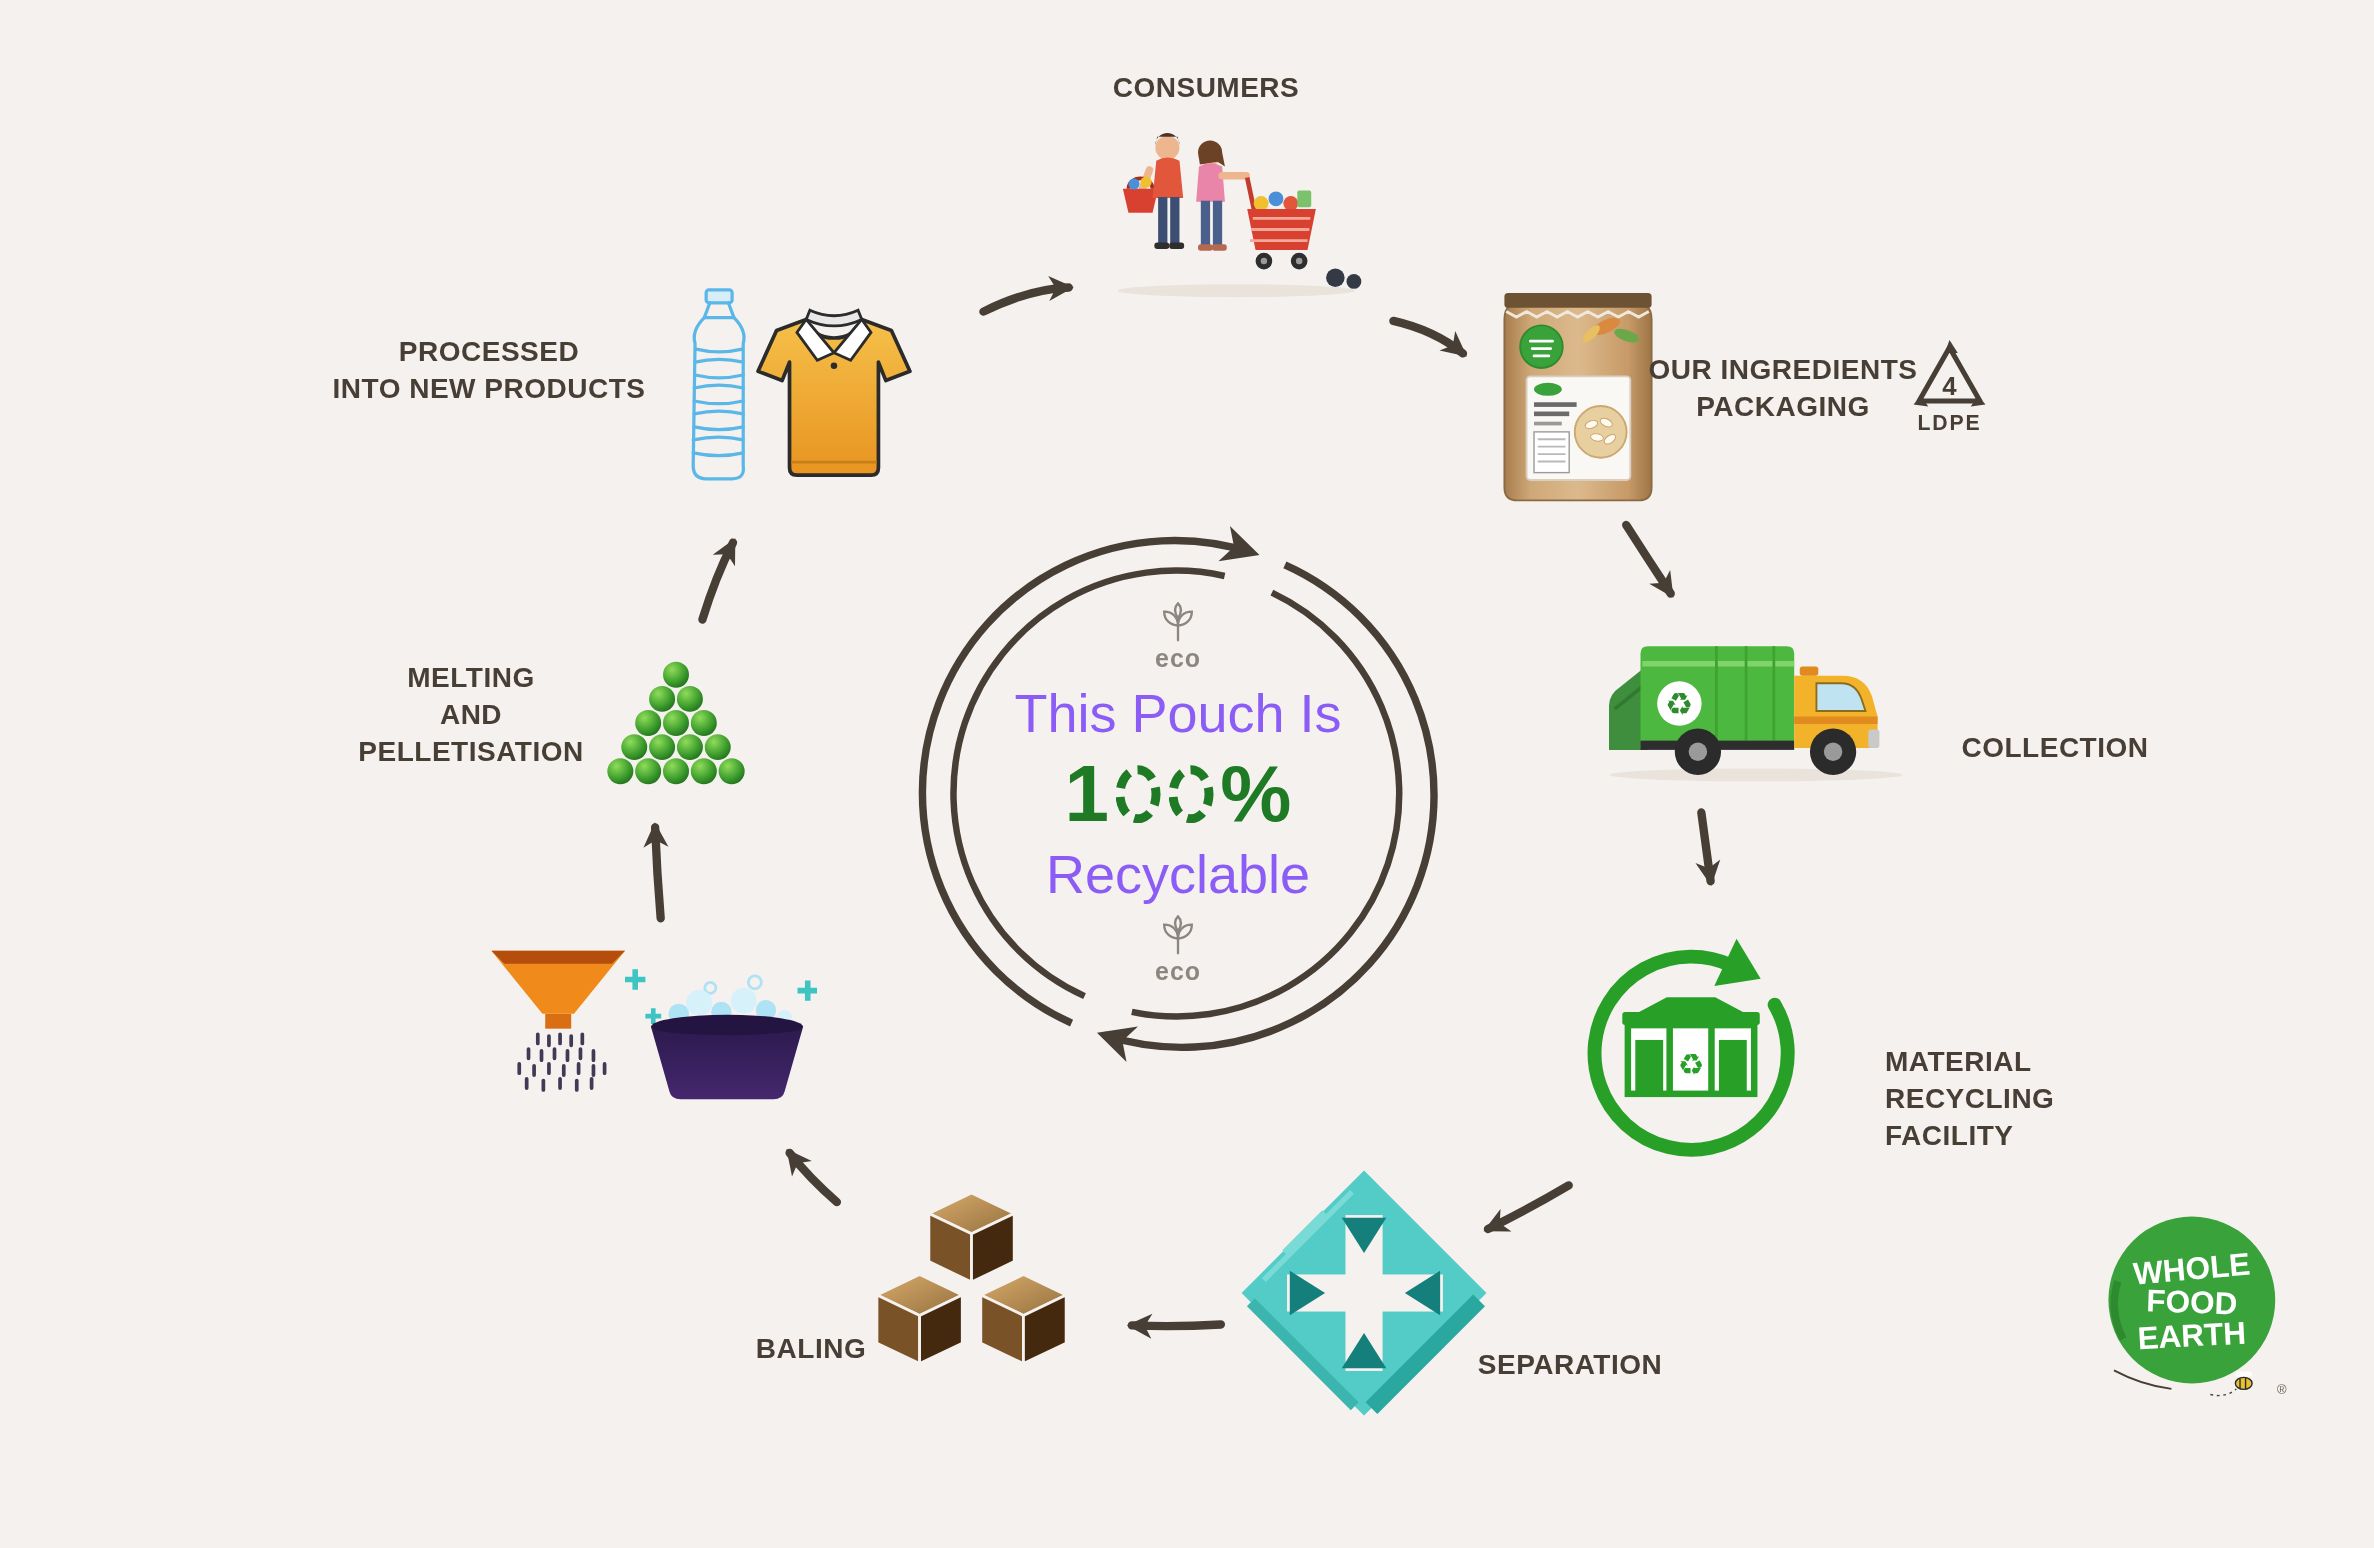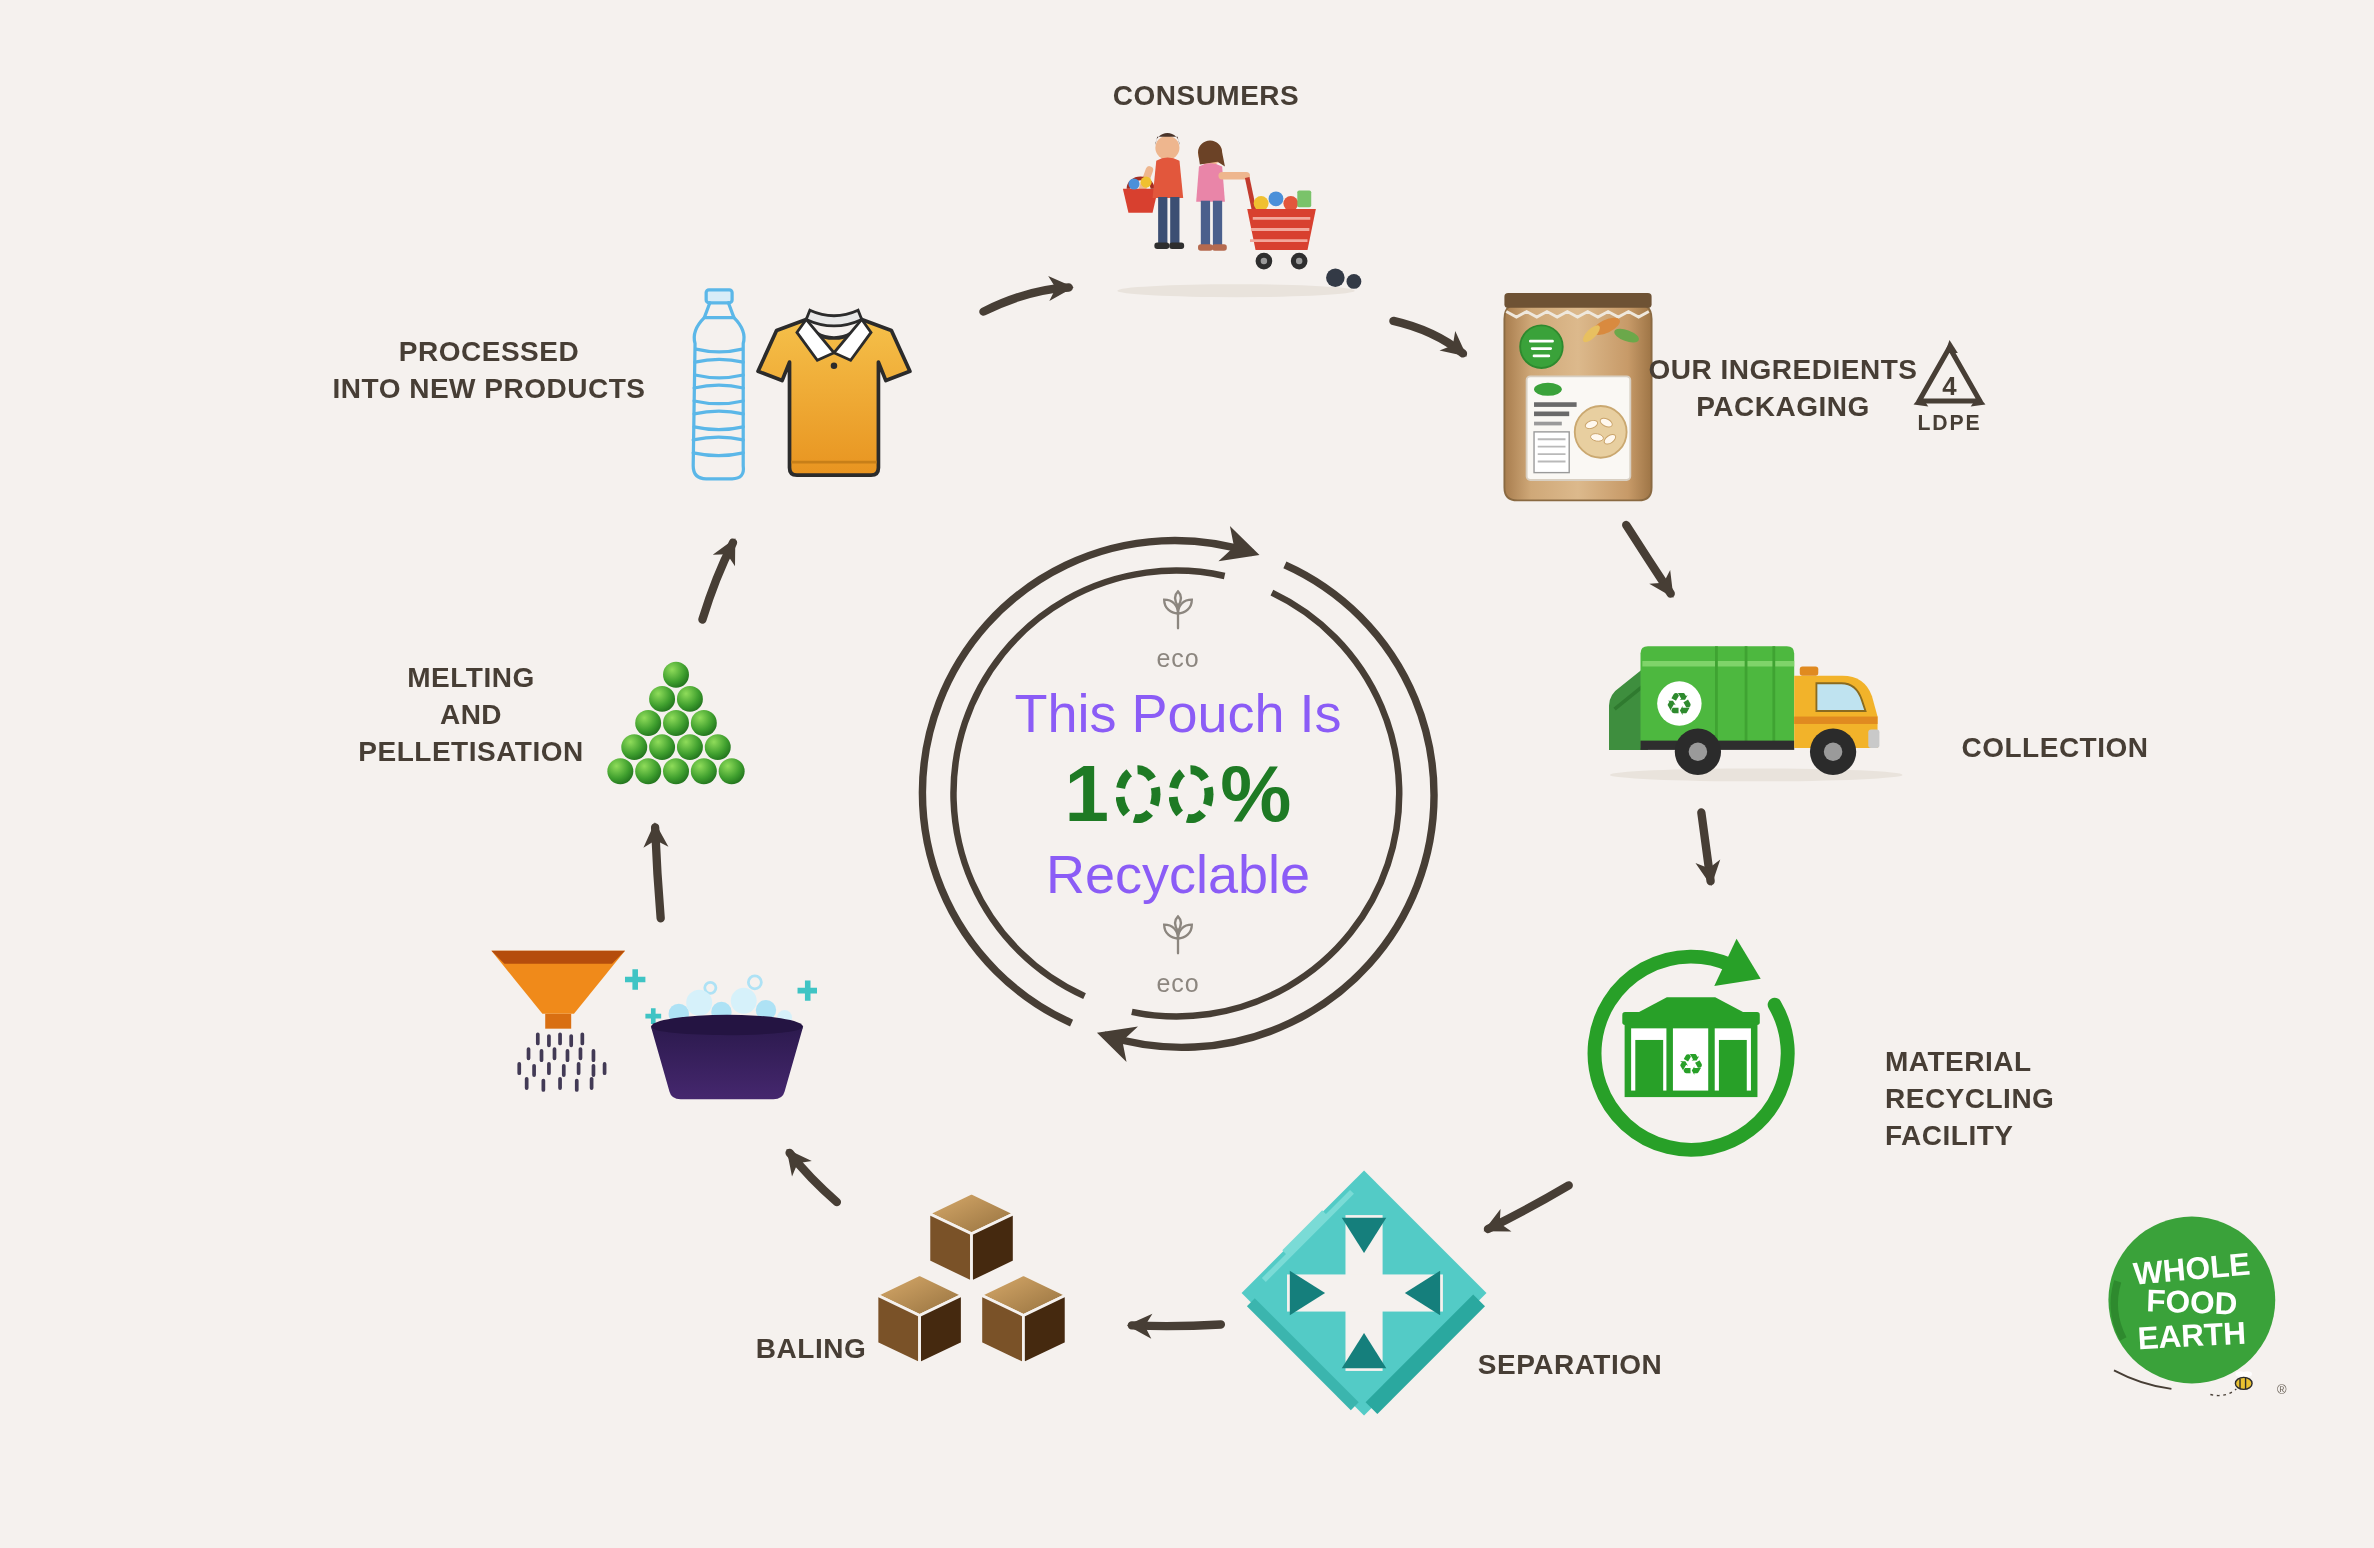--- a/index.html
+++ b/index.html
@@ -7,21 +7,21 @@
           font-family:"Liberation Sans",sans-serif;color:#473e35;}
   .abs{position:absolute;}
   svg{display:block;}
   
   .stage-label{position:absolute;transform:translate(-50%,-50%);font-weight:700;font-size:28px;
                line-height:1.32;letter-spacing:0.5px;color:#473e35;white-space:pre-line;text-align:center;}
   .stage-label.left-align{text-align:left;transform:translate(0,-50%);margin-top:48px;}
   
   .center-block{position:absolute;left:1178px;top:794px;transform:translate(-50%,-50%);
                 display:flex;flex-direction:column;align-items:center;gap:9.3px;width:445px;}
-  .eco-wrap{display:flex;flex-direction:column;align-items:center;gap:16px;}
+  .eco-wrap{display:flex;flex-direction:column;align-items:center;gap:4px;font-weight:bold;}
   .eco-text{font-size:25px;color:#8c867f;letter-spacing:0.9px;margin-top:-1.9px;}
   .center-title{font-size:54px;font-weight:400;color:#8b5cf6;}
   .center-sub{font-size:54px;font-weight:400;color:#8b5cf6;}
   .percent-row{display:flex;align-items:center;justify-content:center;gap:4.6px;
                font-size:80px;font-weight:700;color:#1e7a24;line-height:1;}
   .zero{width:45px;height:58px;border:9.3px dashed #1e7a24;border-radius:50%;box-sizing:border-box;margin:0 1.9px;}
   
   .overlay{position:absolute;left:0;top:0;}
 </style>
 </head>
@@ -81,21 +81,21 @@
       <svg width="59" height="41" viewBox="0 0 64 44" fill="none" stroke="#8c867f" stroke-width="2.5" stroke-linecap="round">
         <path d="M32,42 C32,32 32,26 32,18"></path>
         <path d="M32,26 C24,26 17,20 17,11 C26,11 32,17 32,26 Z"></path>
         <path d="M32,26 C40,26 47,20 47,11 C38,11 32,17 32,26 Z"></path>
         <path d="M32,18 C28,12 28,6 32,2 C36,6 36,12 32,18 Z"></path>
       </svg>
       <div class="eco-text">eco</div>
     </div>
   </div>
 
-  <div class="stage-label" style="left:1206px;top:96px;">CONSUMERS</div>
+  <div class="stage-label" style="left:1206px;top:88px;">CONSUMERS</div>
   <div class="abs" style="left:1106px;top:120px;">
     <svg width="262" height="180" viewBox="0 0 282 194">
       <ellipse cx="140" cy="184" rx="128" ry="7" fill="#e9e3dc"></ellipse>
       <g>
         <rect x="44" y="50" width="8" height="32" rx="4" fill="#eeb68e" transform="rotate(20 48 50)"></rect>
         <path d="M18,74 h38 l-6,26 h-26 z" fill="#d8402f"></path>
         <path d="M24,74 a13,11 0 0 1 26,0" fill="none" stroke="#a32c20" stroke-width="4"></path>
         <circle cx="30" cy="69" r="6" fill="#4a90d9"></circle>
         <circle cx="43" cy="67" r="6" fill="#f0c030"></circle>
         <circle cx="66" cy="30" r="13" fill="#eeb68e"></circle>

